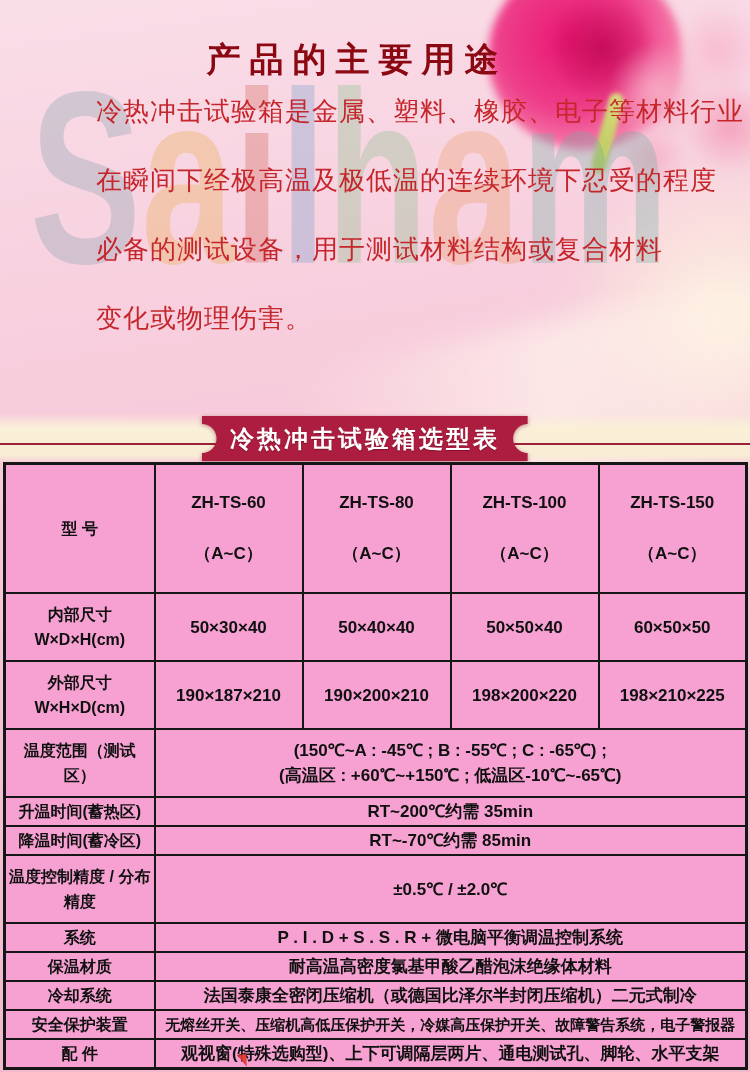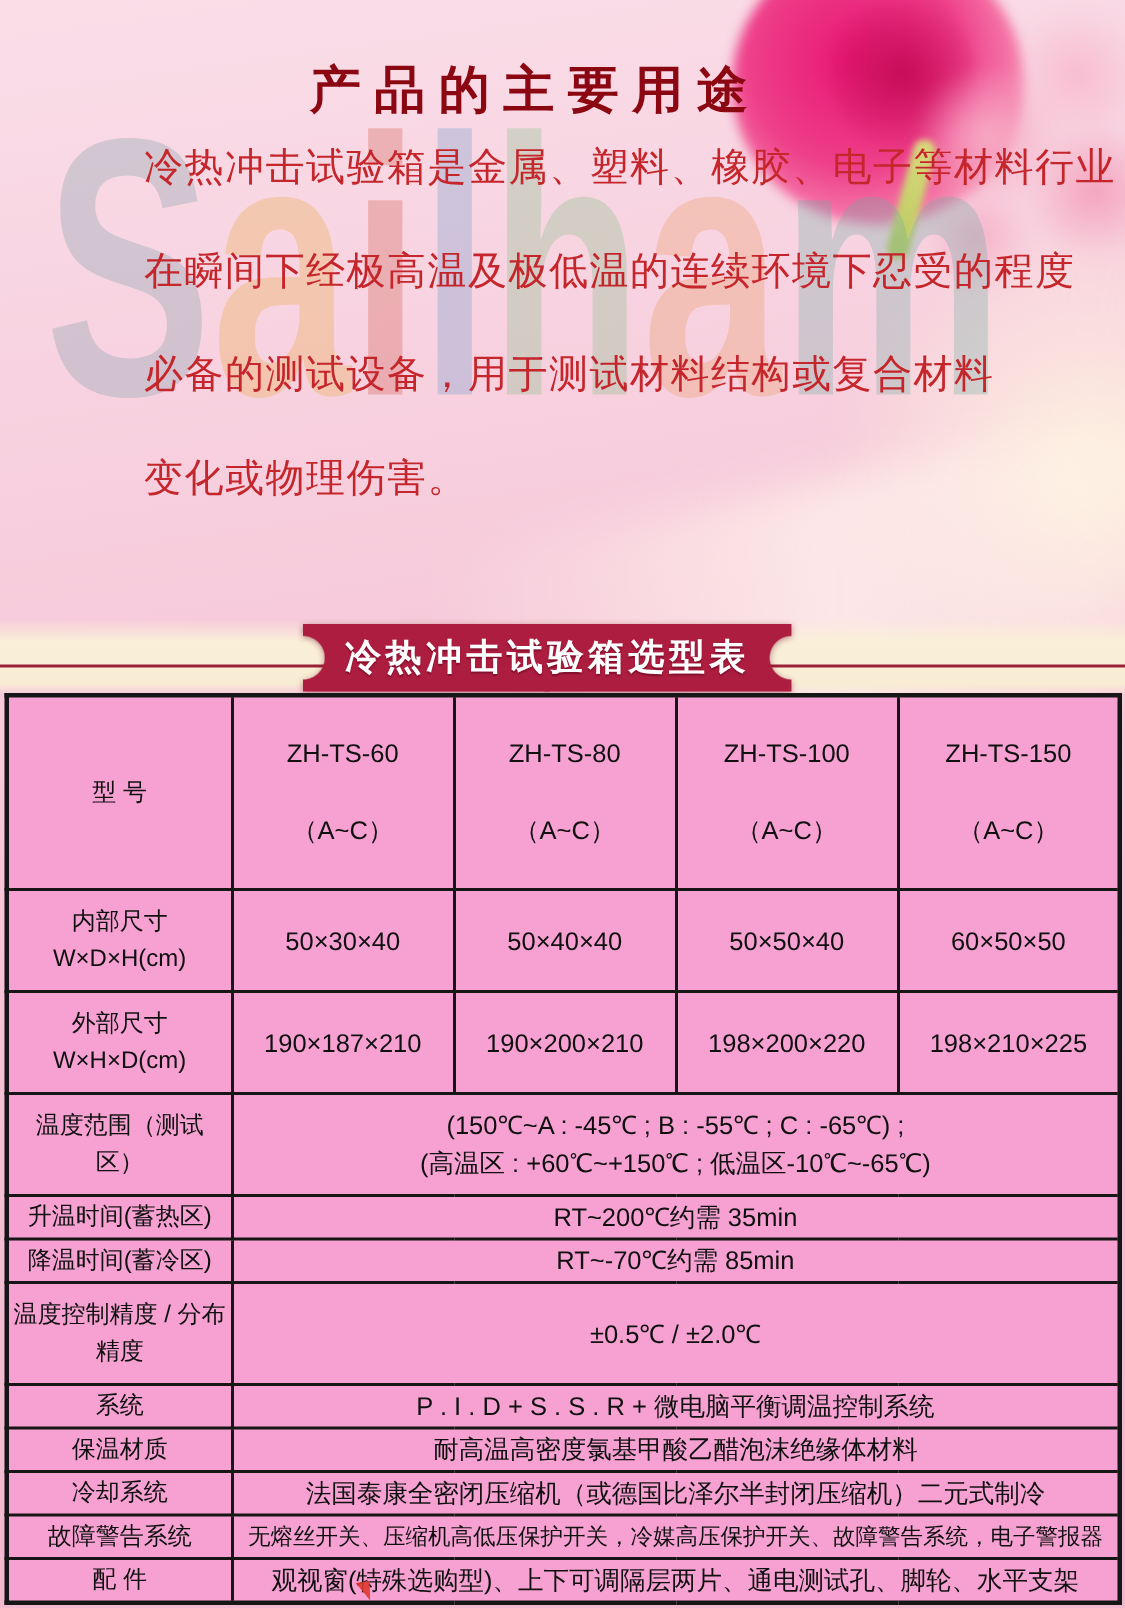--- a/index.html
+++ b/index.html
@@ -48,21 +48,21 @@
   .banner{position:absolute;left:202px;top:416px;width:326px;height:45px;z-index:3;
     text-align:center;line-height:45px;color:#fff;font-size:24px;font-weight:bold;letter-spacing:3px;
     background:
       radial-gradient(circle at 0% 50%,rgba(0,0,0,0) 14px,#ad1d3f 15px) left center / 50.5% 100% no-repeat,
       radial-gradient(circle at 100% 50%,rgba(0,0,0,0) 14px,#ad1d3f 15px) right center / 50.5% 100% no-repeat;
     filter:drop-shadow(0 1px 2px rgba(110,5,35,.45));
     text-shadow:0 1px 1px rgba(90,0,25,.5);}
   
   table.spec{position:absolute;top:462px;left:3px;width:744px;z-index:4;
     border-collapse:collapse;table-layout:fixed;background:#f6a1d2;border:3px solid #161616;}
-  .spec th,.spec td{border:2px solid #161616;font-weight:normal;color:#101010;
+  .spec th,.spec td{border:2px solid #161616;font-weight:bold;color:#101010;
     text-align:center;vertical-align:middle;white-space:pre-line;padding:0 2px;overflow:hidden;}
   .spec th{font-size:16px;line-height:25px;}
   .spec td{font-size:17px;line-height:25px;}
   .col-label{width:150px;}
   .col-data{width:148px;}
   tr.h57{height:68px;} tr.h29{height:29px;padding-left:24px;}
   .model-name,.model-range{line-height:26px;font-size:17px;}
   td.sm{font-size:15px;}
   
   .cursor-mark{position:absolute;left:241px;top:1051px;width:0;height:0;z-index:6;
@@ -170,21 +170,21 @@
   </tr>
   <tr class="h29">
     <th>保温材质</th>
     <td colspan="4">耐高温高密度氯基甲酸乙醋泡沫绝缘体材料</td>
   </tr>
   <tr class="h29">
     <th>冷却系统</th>
     <td colspan="4">法国泰康全密闭压缩机（或德国比泽尔半封闭压缩机）二元式制冷</td>
   </tr>
   <tr class="h29">
-    <th>故障警告系统</th>
+    <th>安全保护装置</th>
     <td colspan="4" class="sm">无熔丝开关、压缩机高低压保护开关，冷媒高压保护开关、故障警告系统，电子警报器</td>
   </tr>
   <tr class="h29">
     <th>配 件</th>
     <td colspan="4">观视窗(特殊选购型)、上下可调隔层两片、通电测试孔、脚轮、水平支架</td>
   </tr>
 
 </tbody>
   </table>
 

